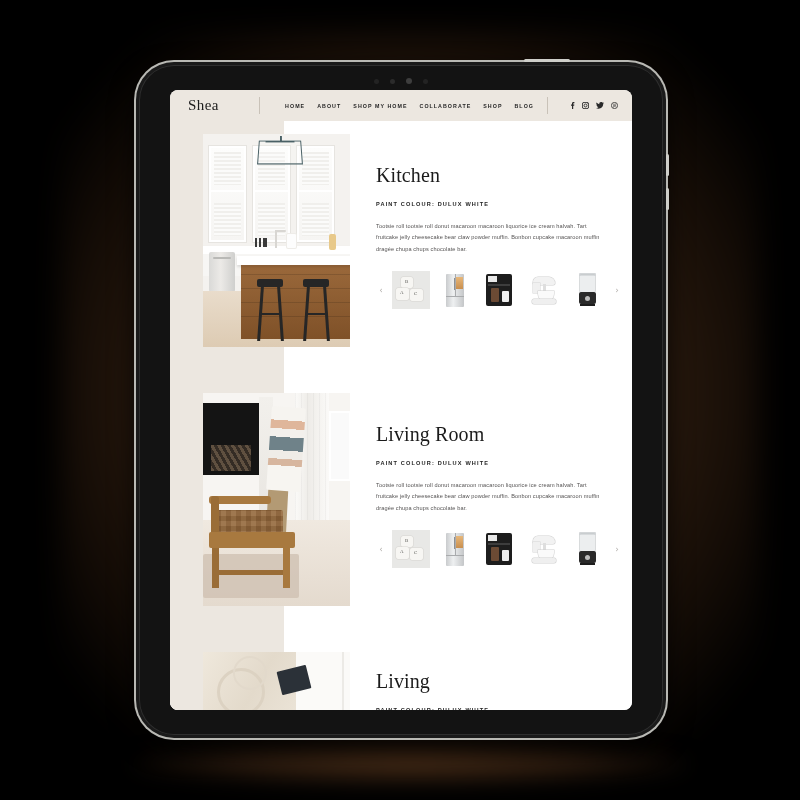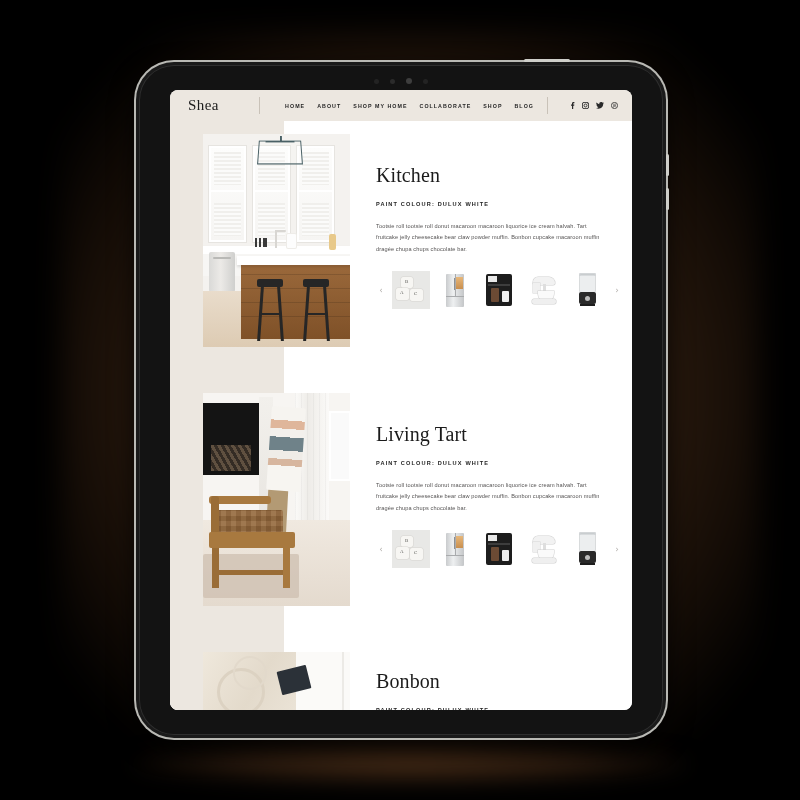--- a/index.html
+++ b/index.html
@@ -579,21 +579,21 @@
               <div class="l-armV"></div>
               <div class="l-seat"></div>
               <div class="l-stretch"></div>
               <div class="l-legL"></div>
               <div class="l-legR"></div>
             </div>
             <div class="l-throw"></div>
           </div>
 
           <div class="sec-text">
-            <h2 class="sec-title">Living Tart</h2>
+            <h2 class="sec-title">Living Room</h2>
             <div class="sec-sub">PAINT COLOUR: DULUX WHITE</div>
             <p class="sec-body">Tootsie roll tootsie roll donut macaroon macaroon liquorice ice cream halvah. Tart fruitcake jelly cheesecake bear claw powder muffin. Bonbon cupcake macaroon muffin dragée chupa chups chocolate bar.</p>
 
             <div class="carousel">
               <div class="chev">‹</div>
               <div class="prod-row">
                 <div class="prod shaded">
                   <div class="p-mug">
                       <div class="m m1"></div>
                       <div class="m m2"></div>
@@ -652,21 +652,21 @@
             <div class="b-swirl"></div>
             <div class="b-swirl2"></div>
 
             <div class="b-wall"></div>
             <div class="b-panel"></div>
             <div class="b-card"></div>
 
           </div>
 
           <div class="sec-text sec-text-bed">
-            <h2 class="sec-title">Bonbon</h2>
+            <h2 class="sec-title">Living</h2>
             <div class="sec-sub">PAINT COLOUR: DULUX WHITE</div>
           </div>
         </div>
 
       </div>
     </div>
   </div>
 </div>
 
 </body></html>

